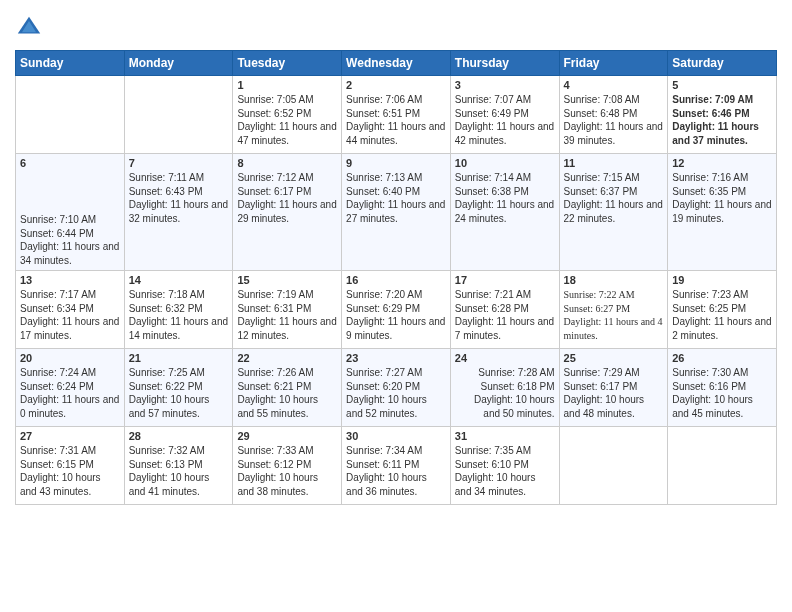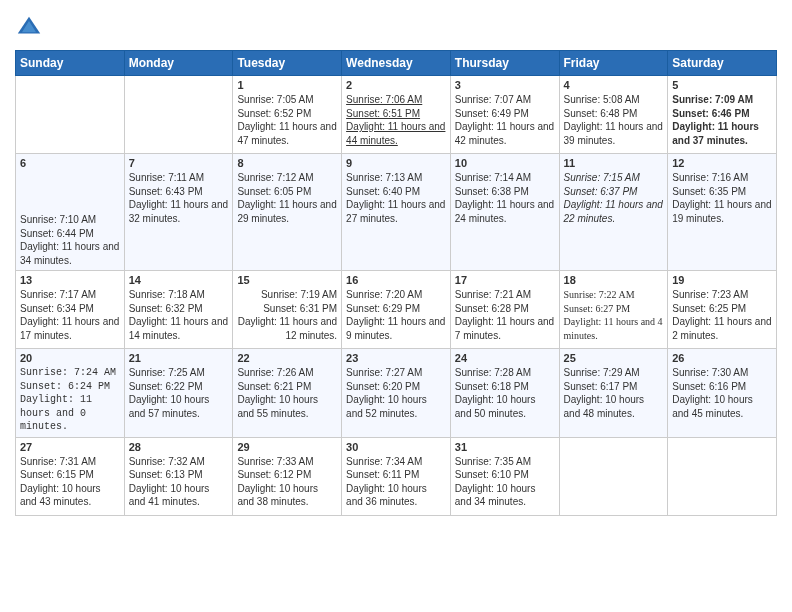--- a/index.html
+++ b/index.html
@@ -143,33 +143,33 @@
           <td class="empty-cell"></td>
           <td class="empty-cell"></td>
           <td>
             <span class="day-num">1</span>
             <div class="cell-info" style="white-space: pre-line;">Sunrise: 7:05 AM
 Sunset: 6:52 PM
 Daylight: 11 hours and 47 minutes.</div>
           </td>
           <td>
             <span class="day-num">2</span>
-            <div class="cell-info" style="white-space: pre-line; text-decoration: underline;">Sunrise: 7:06 AM
+            <div class="cell-info" style="white-space: pre-line;">Sunrise: 7:06 AM
 Sunset: 6:51 PM
 Daylight: 11 hours and 44 minutes.</div>
           </td>
           <td>
             <span class="day-num">3</span>
             <div class="cell-info" style="white-space: pre-line;">Sunrise: 7:07 AM
 Sunset: 6:49 PM
 Daylight: 11 hours and 42 minutes.</div>
           </td>
           <td>
             <span class="day-num">4</span>
-            <div class="cell-info" style="white-space: pre-line;">Sunrise: 5:08 AM
+            <div class="cell-info" style="white-space: pre-line;">Sunrise: 7:08 AM
 Sunset: 6:48 PM
 Daylight: 11 hours and 39 minutes.</div>
           </td>
           <td>
             <span class="day-num">5</span>
             <div class="cell-info" style="white-space: pre-line; font-weight: bold;">Sunrise: 7:09 AM
 Sunset: 6:46 PM
 Daylight: 11 hours and 37 minutes.</div>
           </td>
         </tr>
@@ -182,38 +182,38 @@
           </td>
           <td>
             <span class="day-num">7</span>
             <div class="cell-info" style="white-space: pre-line;">Sunrise: 7:11 AM
 Sunset: 6:43 PM
 Daylight: 11 hours and 32 minutes.</div>
           </td>
           <td>
             <span class="day-num">8</span>
             <div class="cell-info" style="white-space: pre-line;">Sunrise: 7:12 AM
-Sunset: 6:05 PM
+Sunset: 6:17 PM
 Daylight: 11 hours and 29 minutes.</div>
           </td>
           <td>
             <span class="day-num">9</span>
             <div class="cell-info" style="white-space: pre-line;">Sunrise: 7:13 AM
 Sunset: 6:40 PM
 Daylight: 11 hours and 27 minutes.</div>
           </td>
           <td>
             <span class="day-num">10</span>
             <div class="cell-info" style="white-space: pre-line;">Sunrise: 7:14 AM
 Sunset: 6:38 PM
 Daylight: 11 hours and 24 minutes.</div>
           </td>
           <td>
             <span class="day-num">11</span>
-            <div class="cell-info" style="white-space: pre-line; font-style: italic;">Sunrise: 7:15 AM
+            <div class="cell-info" style="white-space: pre-line;">Sunrise: 7:15 AM
 Sunset: 6:37 PM
 Daylight: 11 hours and 22 minutes.</div>
           </td>
           <td>
             <span class="day-num">12</span>
             <div class="cell-info" style="white-space: pre-line;">Sunrise: 7:16 AM
 Sunset: 6:35 PM
 Daylight: 11 hours and 19 minutes.</div>
           </td>
         </tr>
@@ -225,21 +225,21 @@
 Daylight: 11 hours and 17 minutes.</div>
           </td>
           <td>
             <span class="day-num">14</span>
             <div class="cell-info" style="white-space: pre-line;">Sunrise: 7:18 AM
 Sunset: 6:32 PM
 Daylight: 11 hours and 14 minutes.</div>
           </td>
           <td>
             <span class="day-num">15</span>
-            <div class="cell-info" style="white-space: pre-line; text-align: right;">Sunrise: 7:19 AM
+            <div class="cell-info" style="white-space: pre-line;">Sunrise: 7:19 AM
 Sunset: 6:31 PM
 Daylight: 11 hours and 12 minutes.</div>
           </td>
           <td>
             <span class="day-num">16</span>
             <div class="cell-info" style="white-space: pre-line;">Sunrise: 7:20 AM
 Sunset: 6:29 PM
 Daylight: 11 hours and 9 minutes.</div>
           </td>
           <td>
@@ -257,21 +257,21 @@
           <td>
             <span class="day-num">19</span>
             <div class="cell-info" style="white-space: pre-line;">Sunrise: 7:23 AM
 Sunset: 6:25 PM
 Daylight: 11 hours and 2 minutes.</div>
           </td>
         </tr>
         <tr>
           <td>
             <span class="day-num">20</span>
-            <div class="cell-info" style="white-space: pre-line; font-family: Liberation Mono, monospace;">Sunrise: 7:24 AM
+            <div class="cell-info" style="white-space: pre-line;">Sunrise: 7:24 AM
 Sunset: 6:24 PM
 Daylight: 11 hours and 0 minutes.</div>
           </td>
           <td>
             <span class="day-num">21</span>
             <div class="cell-info" style="white-space: pre-line;">Sunrise: 7:25 AM
 Sunset: 6:22 PM
 Daylight: 10 hours and 57 minutes.</div>
           </td>
           <td>
@@ -281,21 +281,21 @@
 Daylight: 10 hours and 55 minutes.</div>
           </td>
           <td>
             <span class="day-num">23</span>
             <div class="cell-info" style="white-space: pre-line;">Sunrise: 7:27 AM
 Sunset: 6:20 PM
 Daylight: 10 hours and 52 minutes.</div>
           </td>
           <td>
             <span class="day-num">24</span>
-            <div class="cell-info" style="white-space: pre-line;">Sunrise: 7:28 AM
+            <div class="cell-info" style="white-space: pre-line; text-align: right;">Sunrise: 7:28 AM
 Sunset: 6:18 PM
 Daylight: 10 hours and 50 minutes.</div>
           </td>
           <td>
             <span class="day-num">25</span>
             <div class="cell-info" style="white-space: pre-line;">Sunrise: 7:29 AM
 Sunset: 6:17 PM
 Daylight: 10 hours and 48 minutes.</div>
           </td>
           <td>

